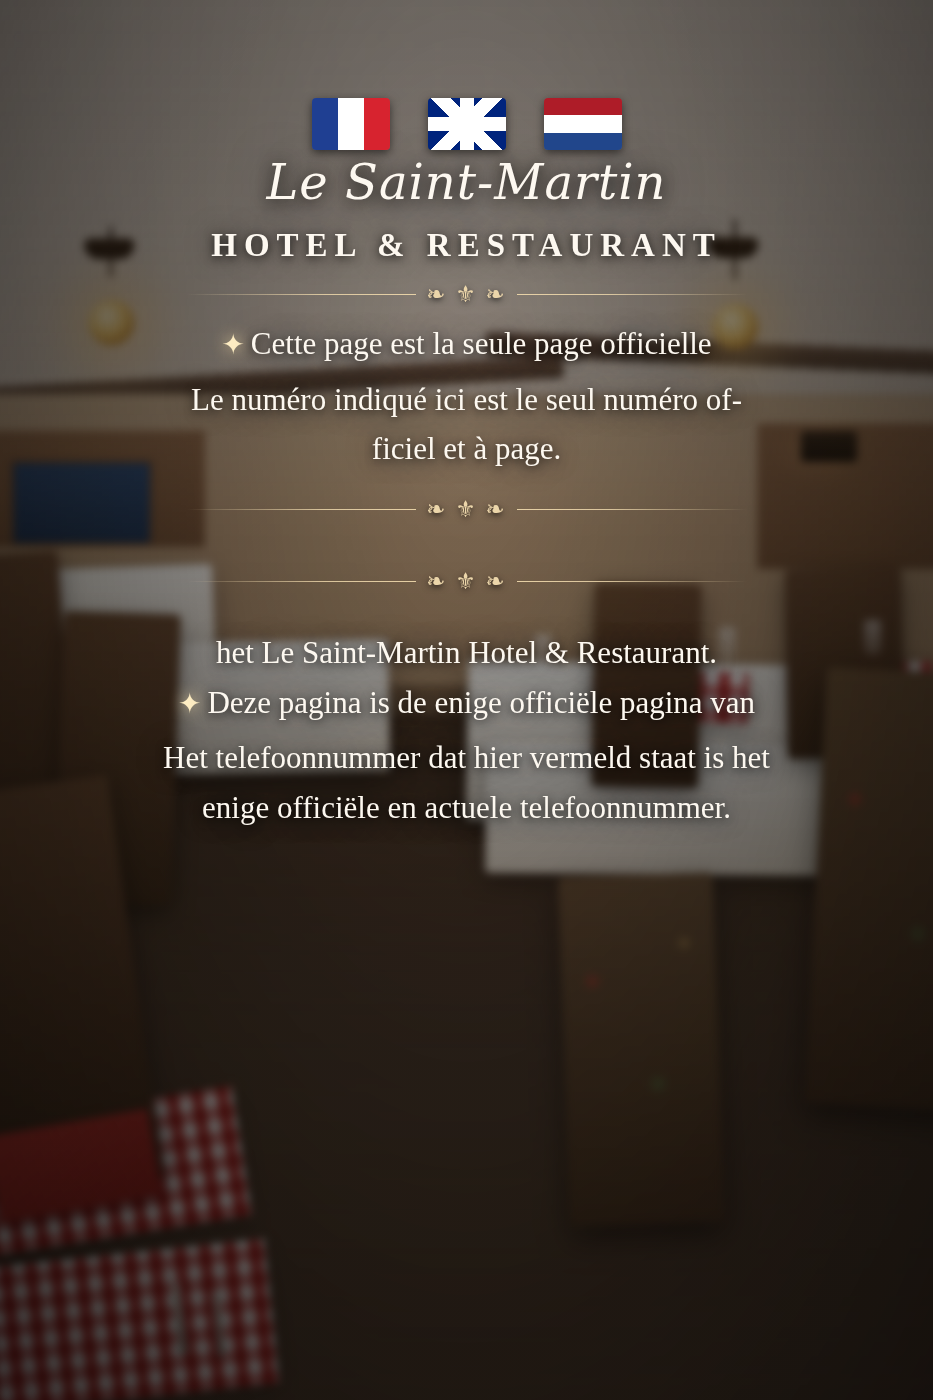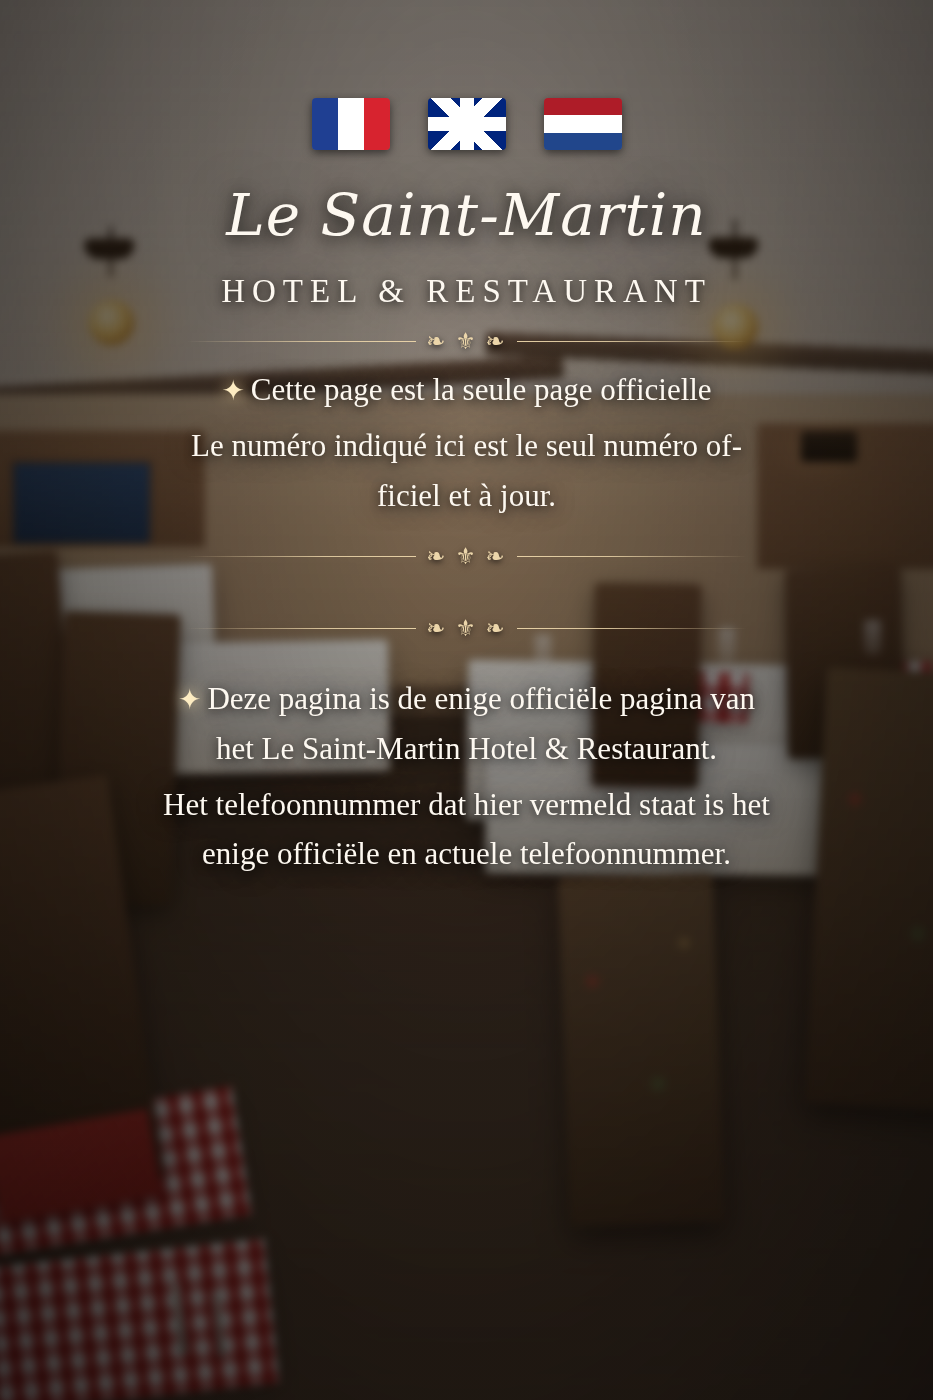--- a/index.html
+++ b/index.html
@@ -265,36 +265,36 @@
     content: "";
     position: absolute; inset: 0;
     background:
       linear-gradient(90deg, transparent 41%, #fff 41% 59%, transparent 59%),
       linear-gradient(180deg, transparent 36%, #fff 36% 64%, transparent 64%),
       linear-gradient(90deg, transparent 44.5%, #cf142b 44.5% 55.5%, transparent 55.5%),
       linear-gradient(180deg, transparent 41%, #cf142b 41% 59%, transparent 59%);
   }
 
   .brand-name {
-    margin-top: 36px;
+    margin-top: 8px;
     font-family: "DejaVu Serif", serif;
     font-style: italic;
-    font-size: 58px;
+    font-size: 48px;
     line-height: 1.02;
     letter-spacing: 1px;
     font-weight: 400;
     text-shadow: 0 3px 16px rgba(0,0,0,.8), 0 0 40px rgba(0,0,0,.5);
   }
 
   .brand-sub {
-    margin-top: 28px;
+    margin-top: 20px;
     font-family: "Liberation Serif", serif;
     font-size: 33px;
     letter-spacing: 7px;
-    font-weight: 400;
+    font-weight: 700;
   }
 
   
   .divider {
     width: 560px;
     height: 26px;
     margin: 18px 0 6px;
     display: flex;
     align-items: center;
     justify-content: center;
@@ -408,41 +408,41 @@
 
     <div class="divider">
       <span class="line"></span>
       <span class="orn">❧ ⚜ ❧</span>
       <span class="line right"></span>
     </div>
 
     <div class="block">
       <p><span class="sparkle">✦</span><span>Cette page est la seule page officielle</span></p>
       <p class="second">Le numéro indiqué ici est le seul numéro of-</p>
-      <p>ficiel et à jour.</p>
+      <p>ficiel et à page.</p>
     </div>
 
     <div class="divider">
       <span class="line"></span>
       <span class="orn">❧ ⚜ ❧</span>
       <span class="line right"></span>
     </div>
 
     <div class="spacer-md"></div>
 
 
     <div class="divider">
       <span class="line"></span>
       <span class="orn">❧ ⚜ ❧</span>
       <span class="line right"></span>
     </div>
 
     <div class="spacer-md"></div>
 
     <div class="block">
+      <p>het Le Saint-Martin Hotel &amp; Restaurant.</p>
       <p><span class="sparkle">✦</span><span>Deze pagina is de enige officiële pagina van</span></p>
-      <p>het Le Saint-Martin Hotel &amp; Restaurant.</p>
       <p class="second">Het telefoonnummer dat hier vermeld staat is het</p>
       <p>enige officiële en actuele telefoonnummer.</p>
     </div>
 
   </div>
 </div>
 
 </body></html>

